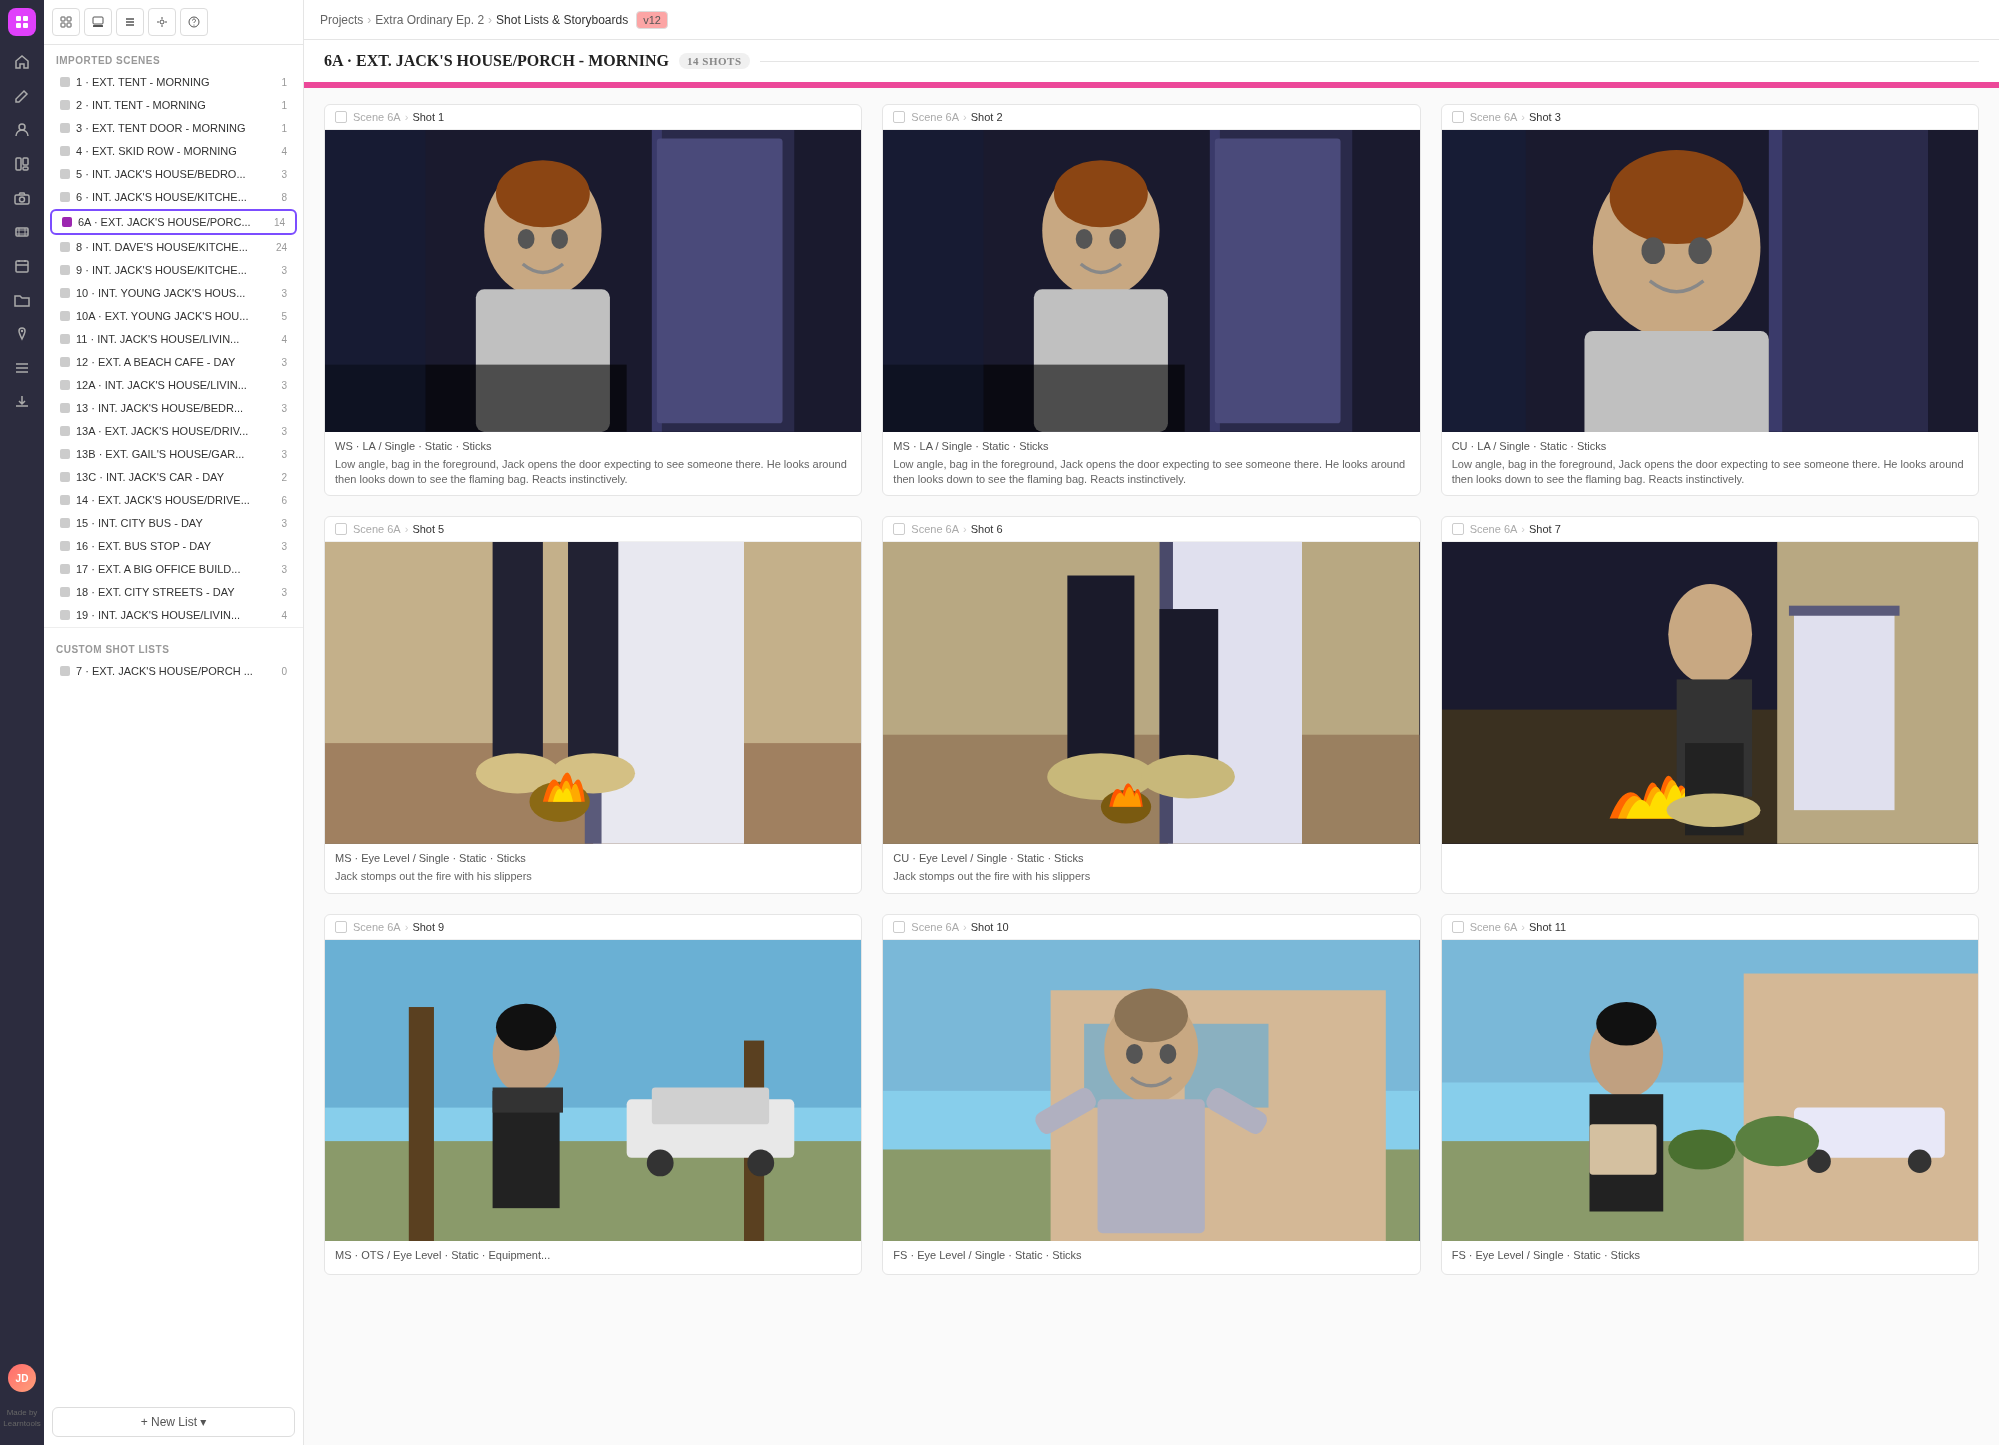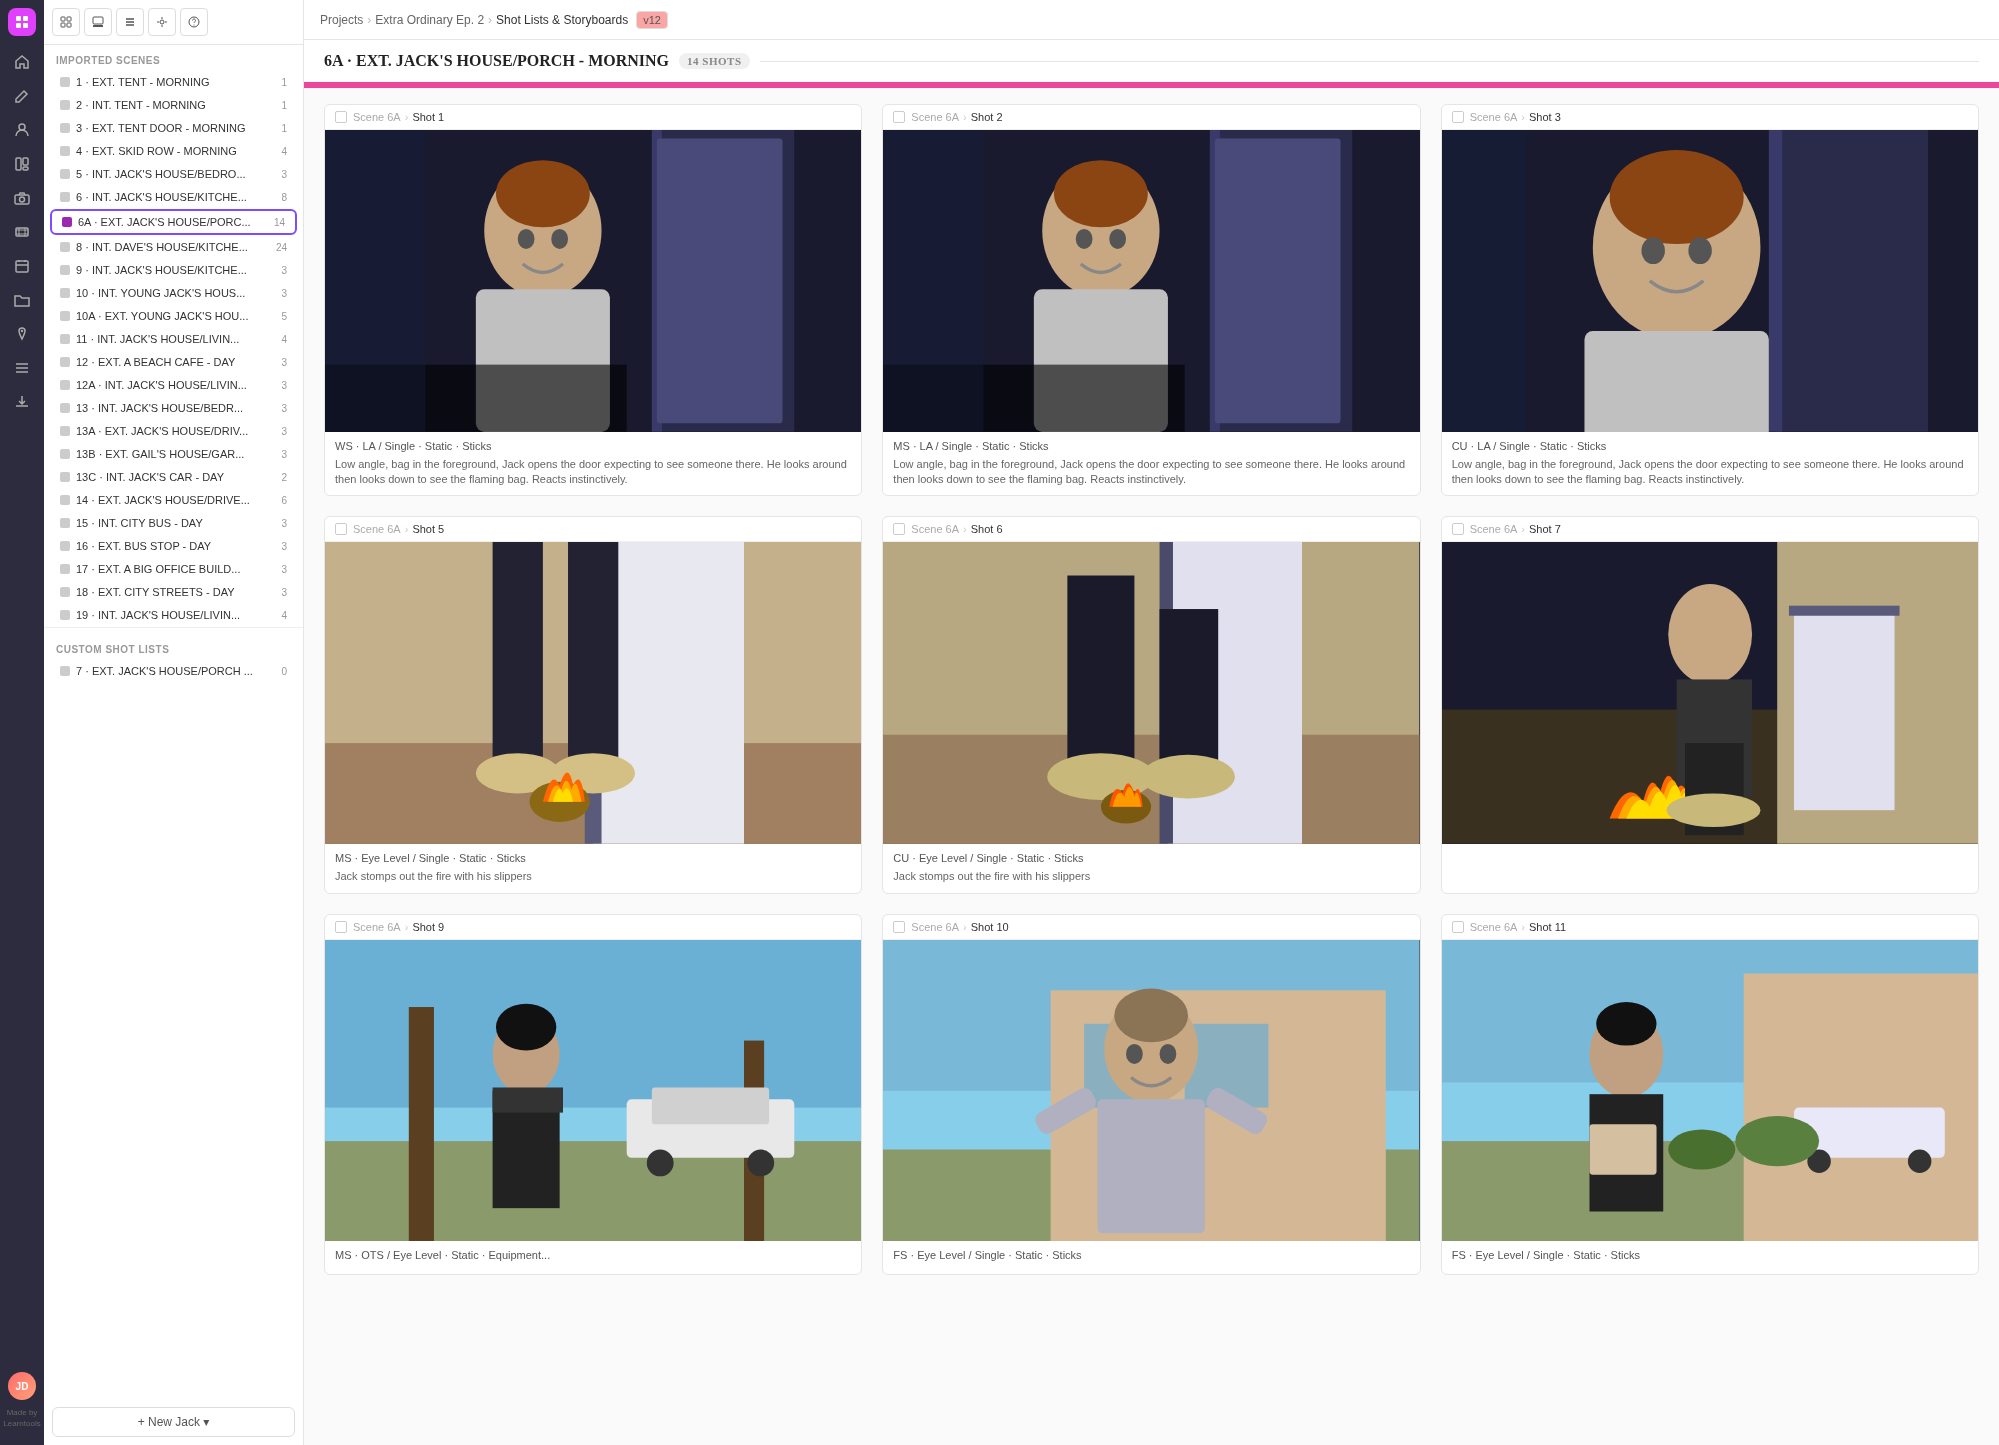--- a/index.html
+++ b/index.html
@@ -10,21 +10,21 @@
       width: 44px;
       background: #2c2c3e;
       display: flex;
       flex-direction: column;
       align-items: center;
       padding: 8px 0;
       flex-shrink: 0;
       z-index: 10;
     }
     .icon-bar-top { display: flex; flex-direction: column; align-items: center; gap: 2px; flex: 1; }
-    .icon-bar-bottom { display: flex; flex-direction: column; align-items: center; gap: 8px; padding-bottom: 8px; }
+    .icon-bar-bottom { display: flex; flex-direction: column; align-items: center; gap: 16px; padding-bottom: 8px; }
     .icon-btn {
       width: 32px; height: 32px;
       display: flex; align-items: center; justify-content: center;
       border-radius: 6px;
       cursor: pointer;
       color: #aaa;
       font-size: 14px;
       transition: background 0.15s;
     }
     .icon-btn.brand { background: #e040fb; color: white; border-radius: 8px; width: 28px; height: 28px; margin-bottom: 8px; }
@@ -512,21 +512,21 @@
       <div id="custom-list">
           <div class="sidebar-item">
       <div class="scene-color"></div>
       <span class="scene-label">7 · EXT. JACK'S HOUSE/PORCH ...</span>
       <span class="scene-count">0</span>
     </div>
         </div>
     </div>
   </div>
 
-  <div class="new-list-btn">+ New Jack ▾</div>
+  <div class="new-list-btn">+ New List ▾</div>
 </div>
 
 <div class="main">
 
   <div class="top-bar">
     <div class="breadcrumb">
       <span class="breadcrumb-item">Projects</span>
       <span class="breadcrumb-sep">›</span>
       <span class="breadcrumb-item">Extra Ordinary Ep. 2</span>
       <span class="breadcrumb-sep">›</span>

